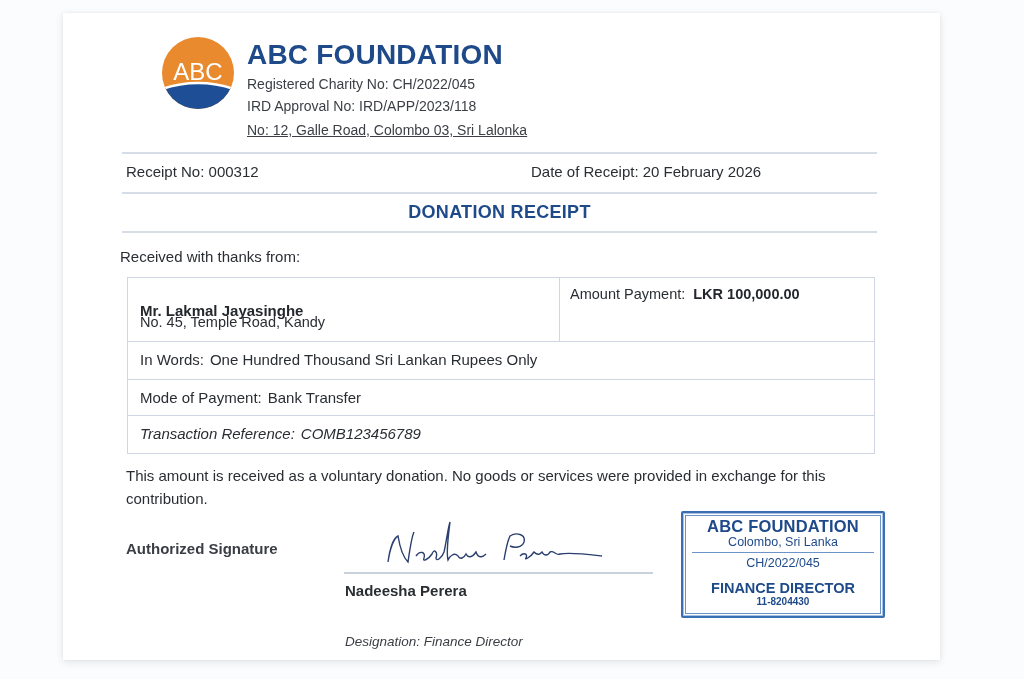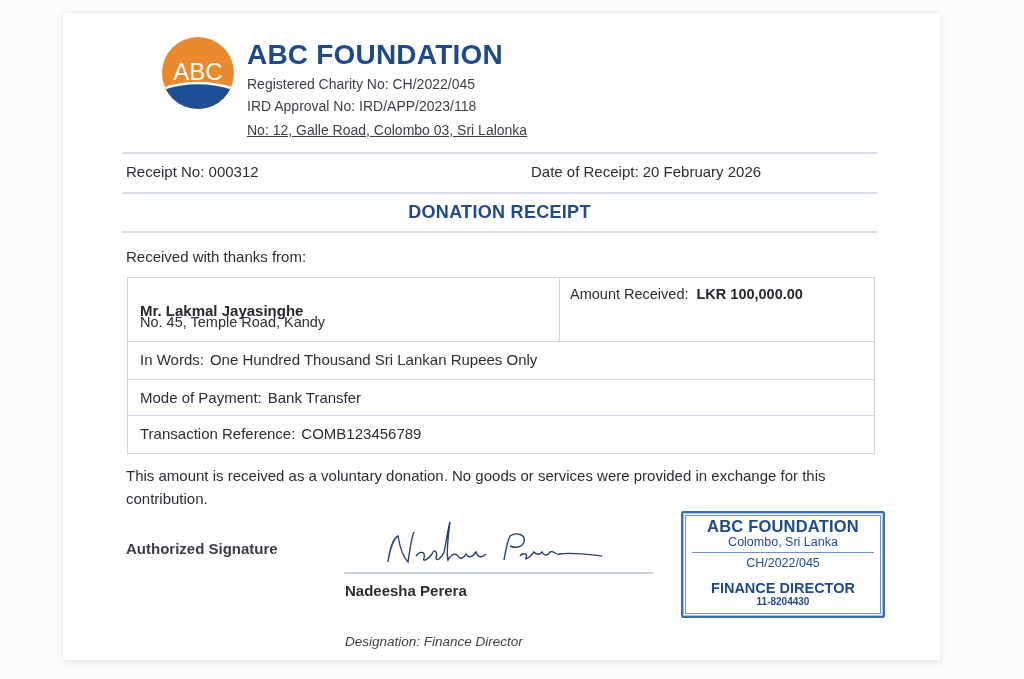--- a/index.html
+++ b/index.html
@@ -36,33 +36,33 @@
     }
     .meta.receipt-no { left: 126px; }
     .meta.date { left: 531px; }
 
     .title {
       position: absolute; left: 122px; width: 755px; top: 202px; text-align: center;
       font-size: 18px; font-weight: bold; color: #1f4a8a; letter-spacing: 0.3px;
     }
 
     .thanks {
-      position: absolute; left: 126px; top: 248px; font-size: 15px; color: #2a2e33;
+      position: absolute; left: 120px; top: 248px; font-size: 15px; color: #2a2e33;
     }
 
     
     .table {
       position: absolute; left: 127px; top: 277px; width: 748px; height: 177px;
       border: 1.5px solid #cdd6e2;
     }
     .row { position: absolute; left: 0; right: 0; border-bottom: 1.5px solid #cdd6e2; }
     .row.r1 { top: 0; height: 64px; }
     .row.r2 { top: 64px; height: 38px; }
     .row.r3 { top: 102px; height: 36px; }
-    .row.r4 { top: 138px; height: 37px; border-bottom: none; }
+    .row.r4 { top: 138px; height: 37px; border-bottom: none; font-style: italic; }
     .cell-left { position: absolute; left: 0; top: 0; width: 432px; height: 100%; border-right: 1.5px solid #cdd6e2; }
     .cell-right { position: absolute; left: 432px; top: 0; right: 0; height: 100%; }
     .donor-name { position: absolute; left: 12px; top: 24px; font-size: 15px; font-weight: bold; color: #24282d; }
     .donor-addr { position: absolute; left: 12px; top: 36px; font-size: 14.5px; color: #2a2e33; }
     .amount { position: absolute; left: 10px; top: 8px; font-size: 14.5px; color: #2a2e33; white-space: nowrap; }
     .amount .val { font-weight: bold; color: #24282d; margin-left: 8px; }
     .row-text { position: absolute; left: 12px; top: 9px; font-size: 15px; color: #2a2e33; white-space: nowrap; }
     .row-text .val { margin-left: 6px; }
 
     .disclaimer {
@@ -126,21 +126,21 @@
 <div class="thanks">Received with thanks from:</div>
 
 <div class="table">
   <div class="row r1">
     <div class="cell-left">
       <div class="donor-name">Mr. Lakmal Jayasinghe</div>
       <div class="donor-addr">No. 45, Temple Road, Kandy</div>
     </div>
     <div class="cell-right">
       <div class="amount">
-        <span>Amount Received:</span><span class="val">LKR 100,000.00</span>
+        <span>Amount Payment:</span><span class="val">LKR 100,000.00</span>
       </div>
     </div>
   </div>
   <div class="row r3">
     <div class="row-text">
       <span>Mode of Payment:</span><span class="val">Bank Transfer</span>
     </div>
   </div>
   <div class="row r2">
     <div class="row-text">

